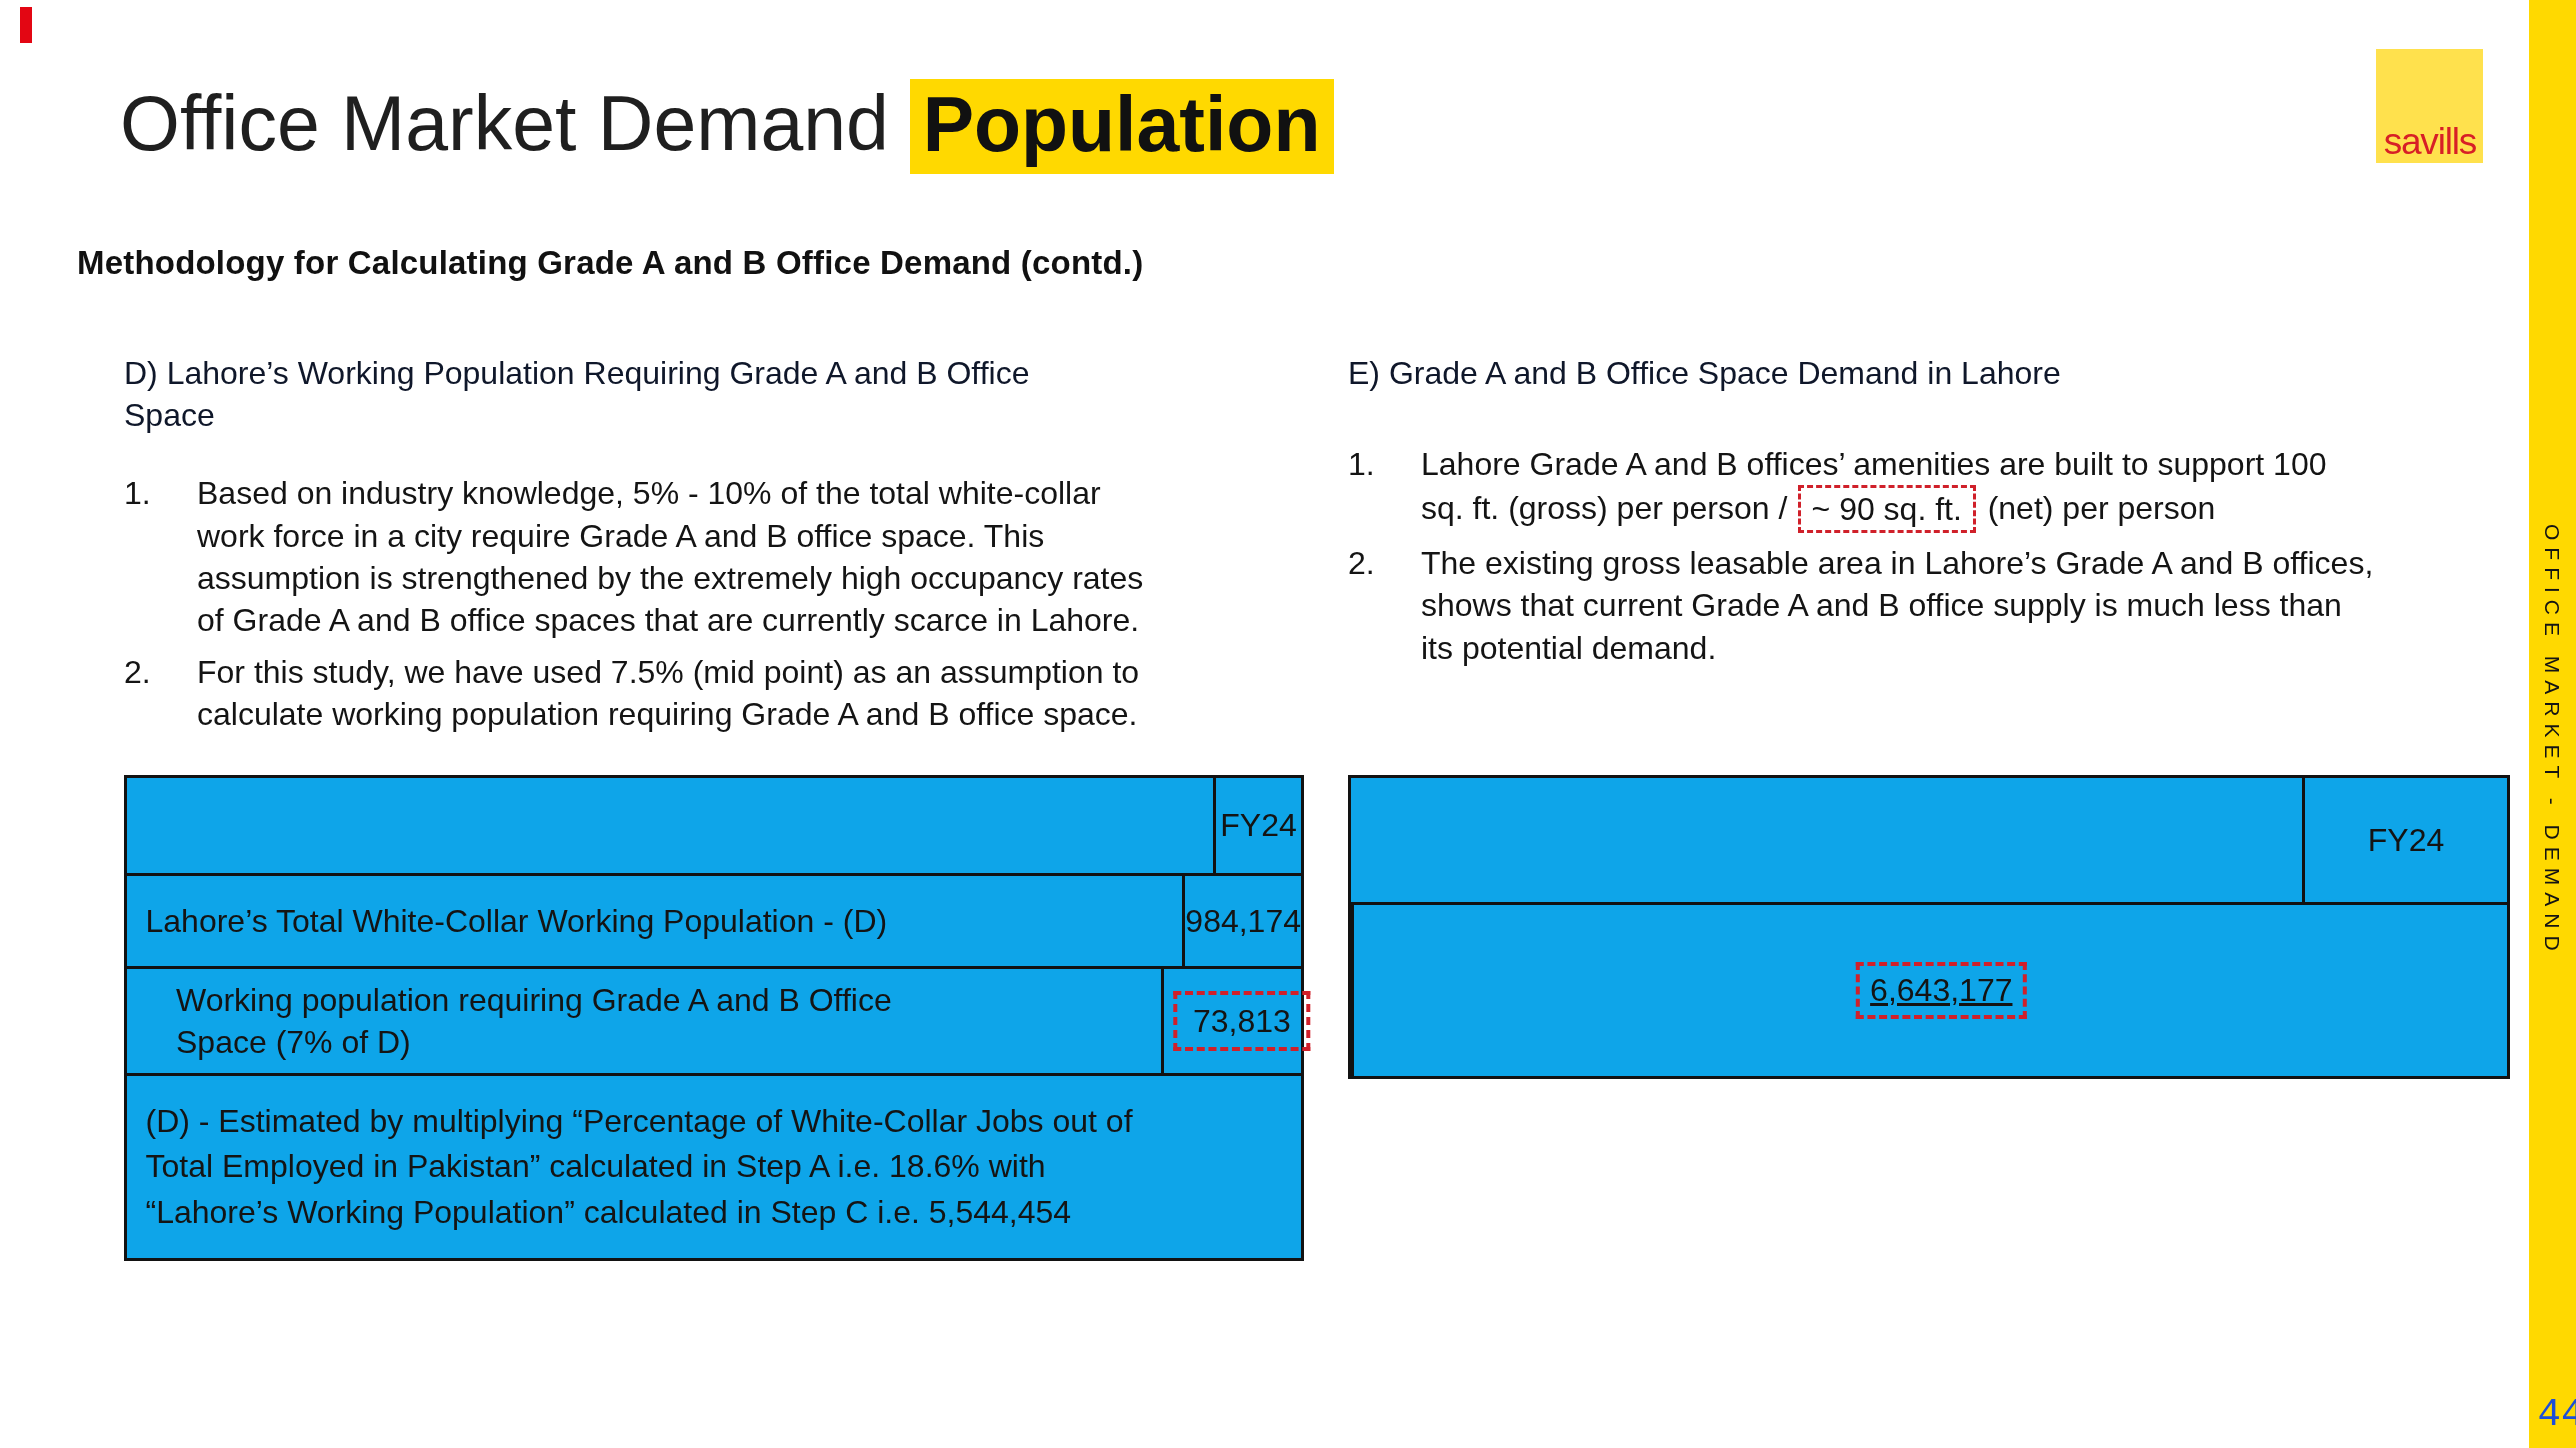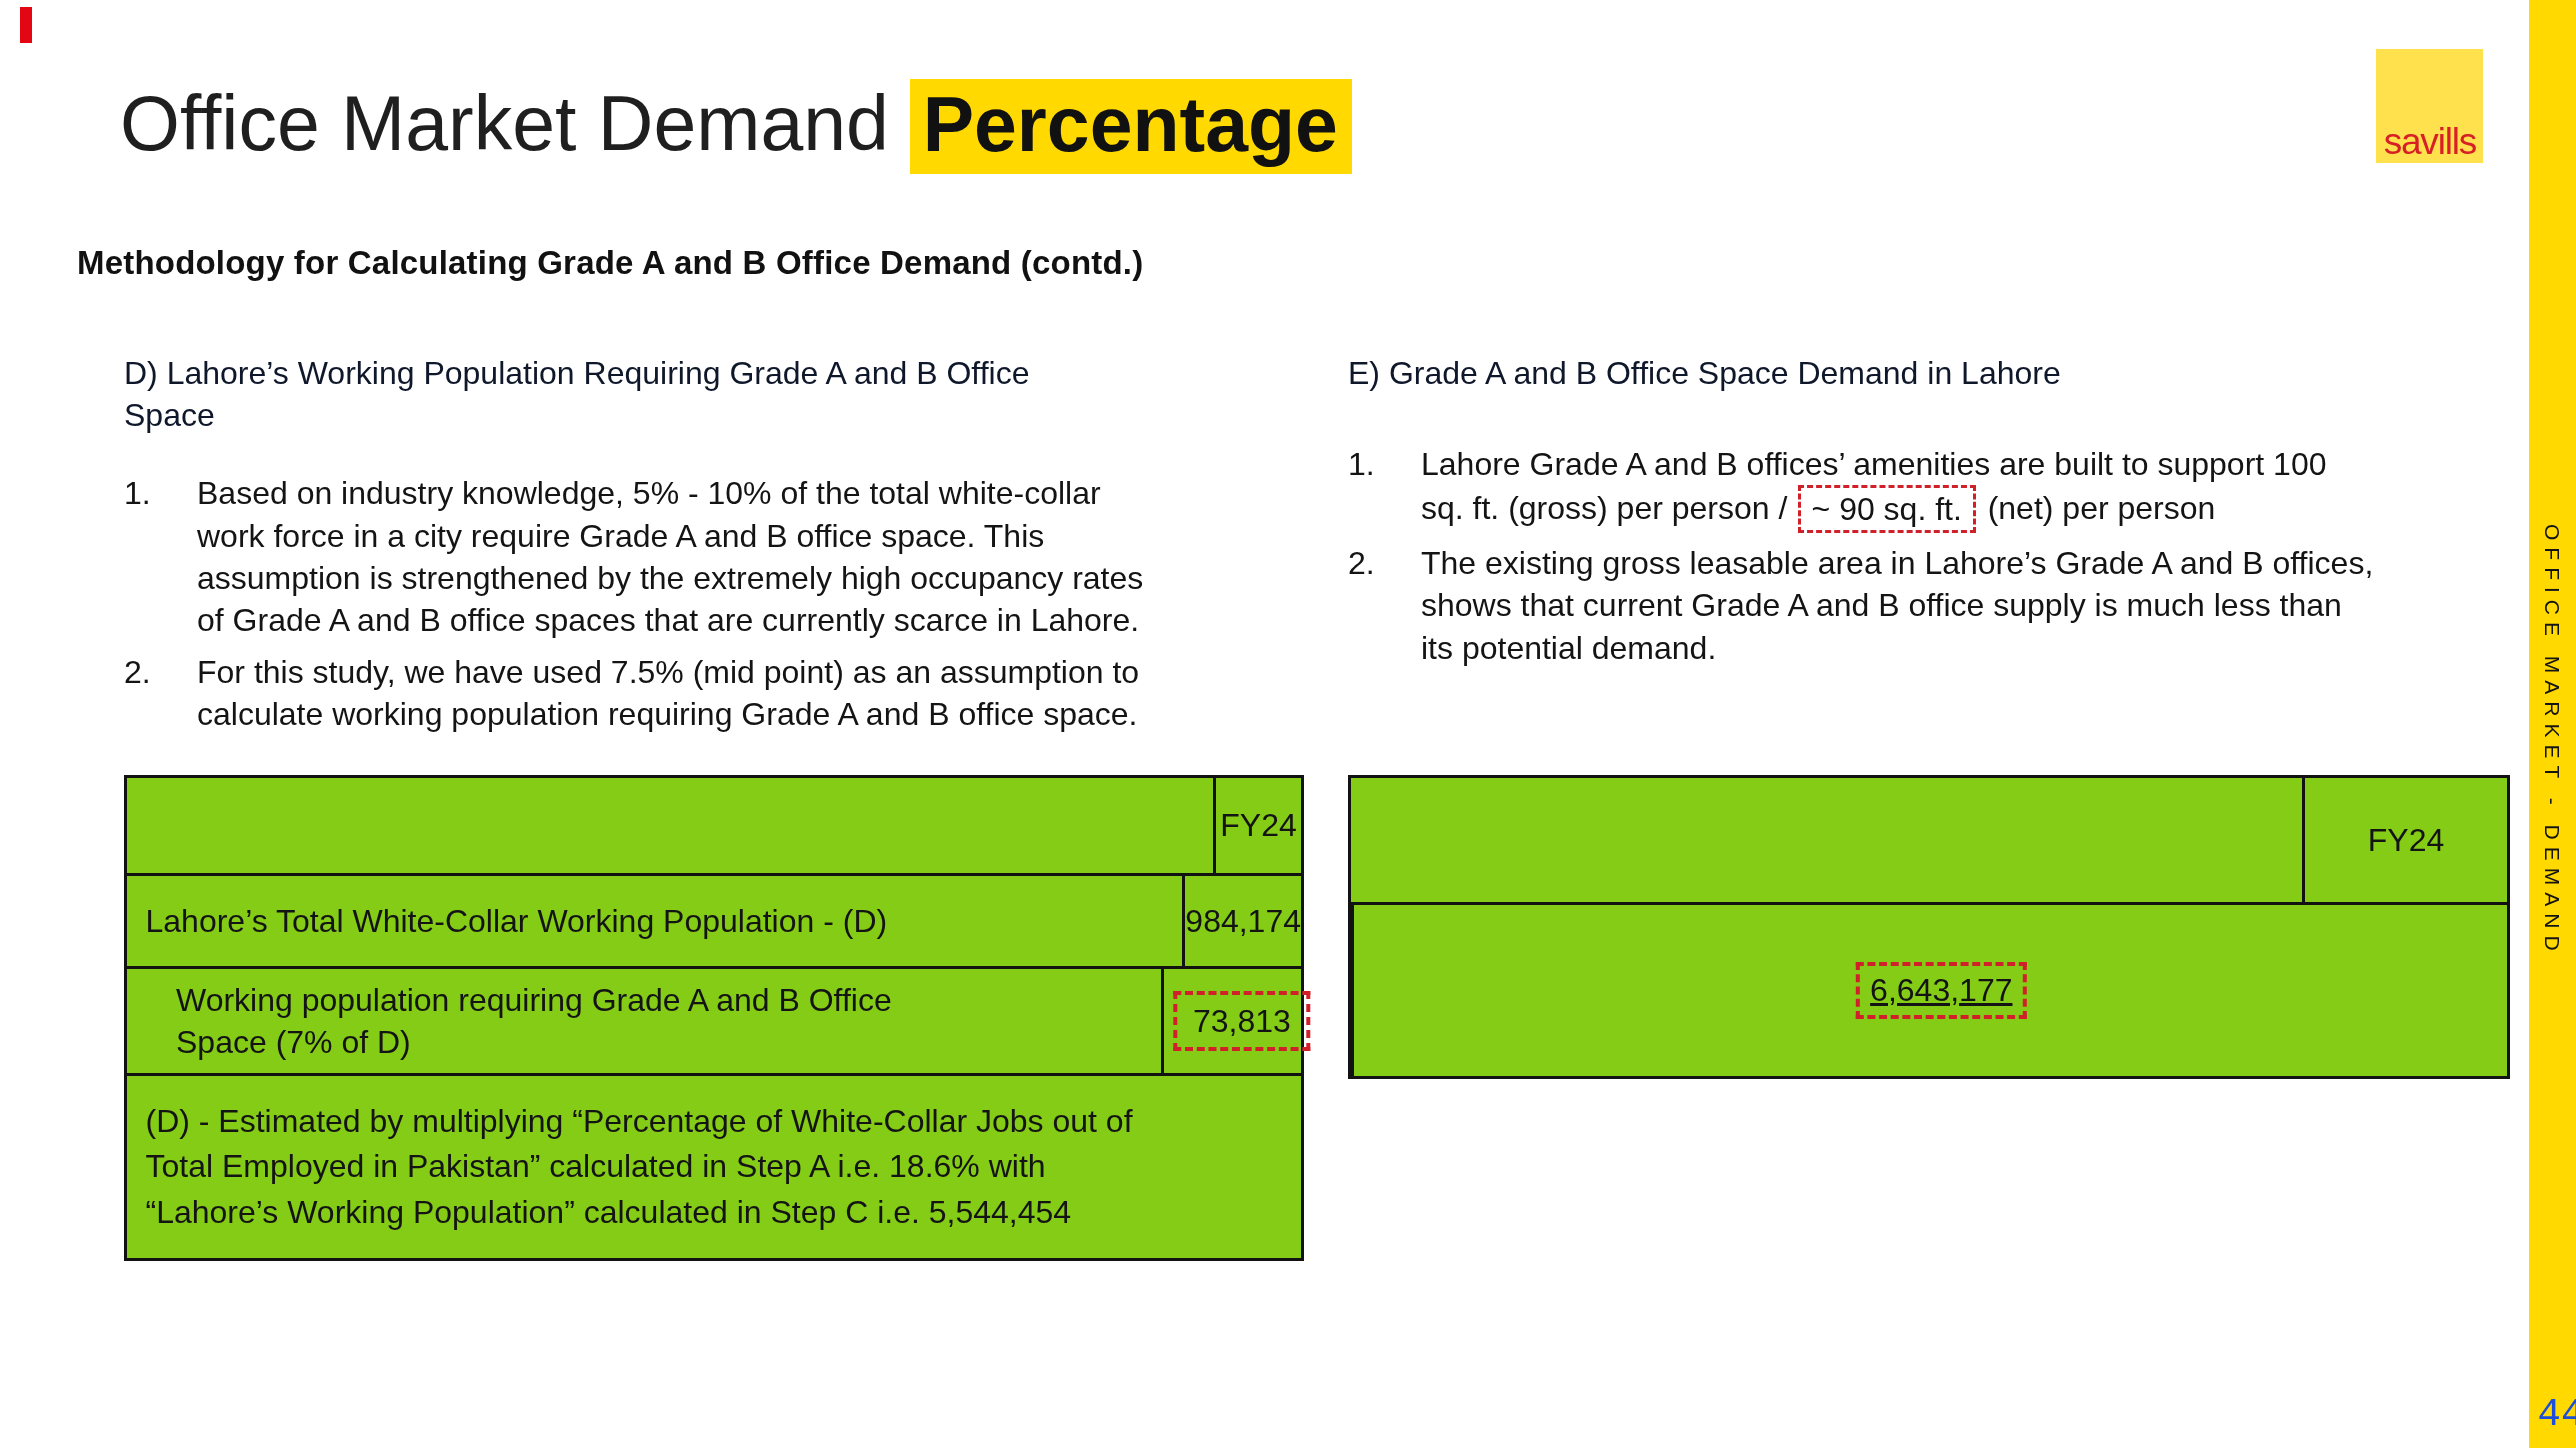--- a/index.html
+++ b/index.html
@@ -45,21 +45,21 @@
   .col-e h2 { margin-bottom:49px; }
   .li { display:flex; margin-bottom:9.3px; }
   .li .num { flex:0 0 73px; }
   .li .txt { white-space:pre-line; }
   .inline-dash {
     border:3.9px dashed #D0202A; padding:2.3px 10.8px; margin:0 3.1px 0 1.5px;
     display:inline-block; line-height:1.15;
   }
 
   
-  .tbl { position:absolute; top:775px; border:3.1px solid #121212; font-size:32px; background:#84cc16; }
+  .tbl { position:absolute; top:775px; border:3.1px solid #121212; font-size:32px; background:#0ea5e9; }
   .tbl-d { left:124px;  width:1180px; }
   .tbl-e { left:1348px; width:1162px; }
   .trow { display:flex; border-top:3.1px solid #121212; }
   .trow.first { border-top:none; }
   .tlabel {
     display:flex; align-items:center; padding:0 18.5px;
     white-space:pre-line; line-height:1.32;
   }
   .tbl-d .tlabel { width:1086px; }
   .tbl-e .tlabel { width:951px; }
@@ -89,21 +89,21 @@
   }
   .page-num { position:absolute; left:8.5px; bottom:12.4px; font-size:39px; color:#1d4ed8;font-family:Liberation Mono, monospace; }
 </style>
 </head>
 <body>
 
 <div class="slide">
 
   <div class="red-tick"></div>
 
-  <h1 class="title"><span>Office Market Demand </span><span class="hl">Percentage</span></h1>
+  <h1 class="title"><span>Office Market Demand </span><span class="hl">Population</span></h1>
 
   <div class="subtitle">Methodology for Calculating Grade A and B Office Demand (contd.)</div>
 
   <div class="logo">
     <span class="logo-text">savills</span>
   </div>
 
   <section class="col col-d">
     <h2>D) Lahore’s Working Population Requiring Grade A and B Office
 Space</h2>

